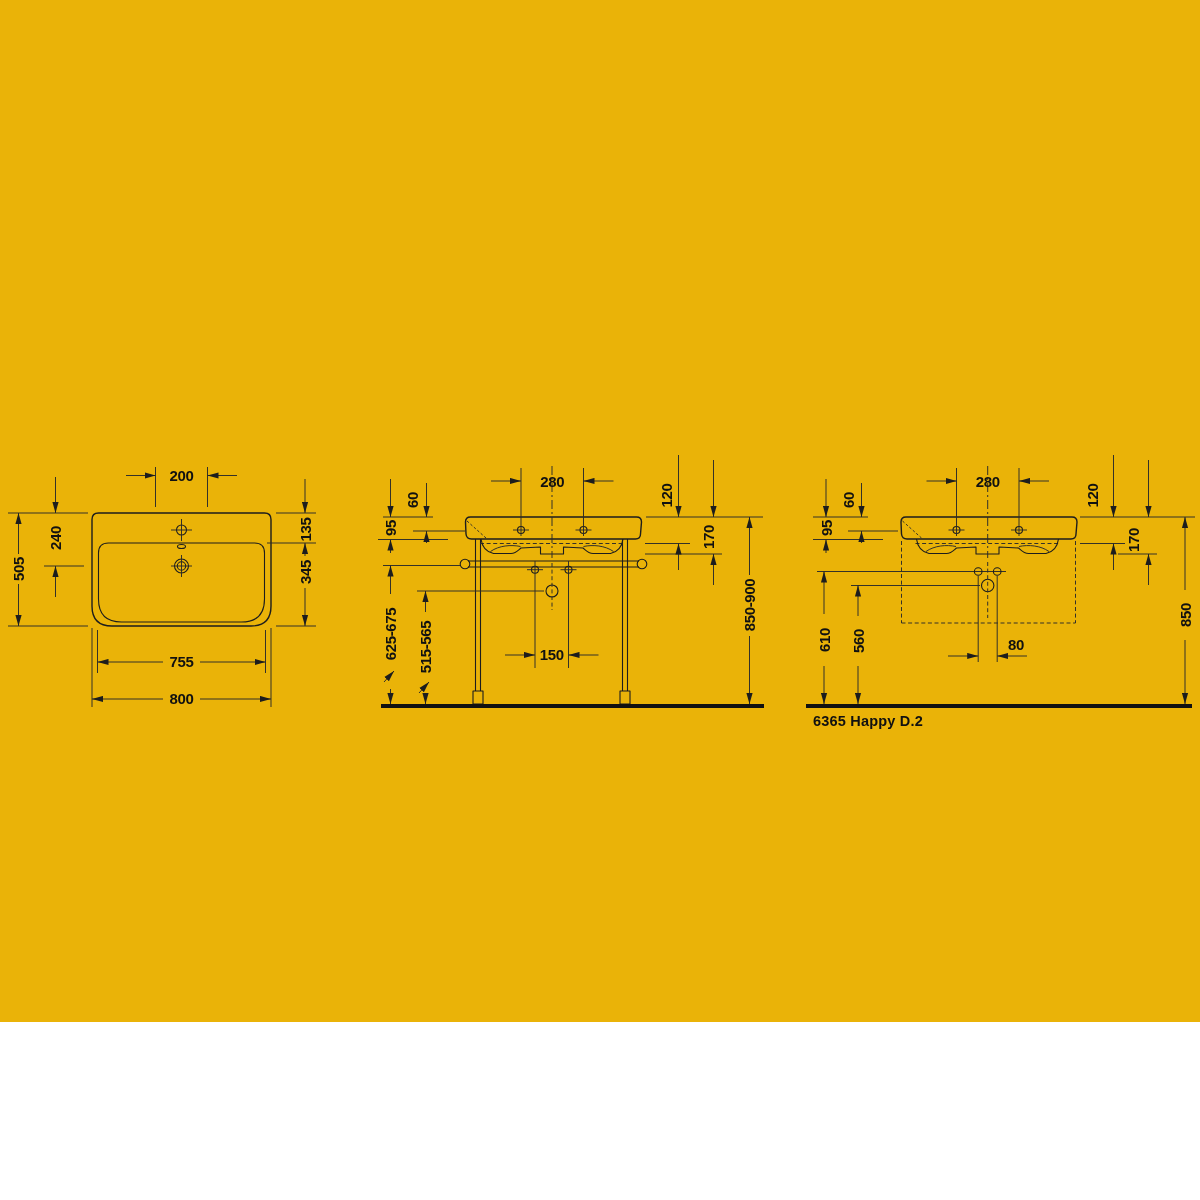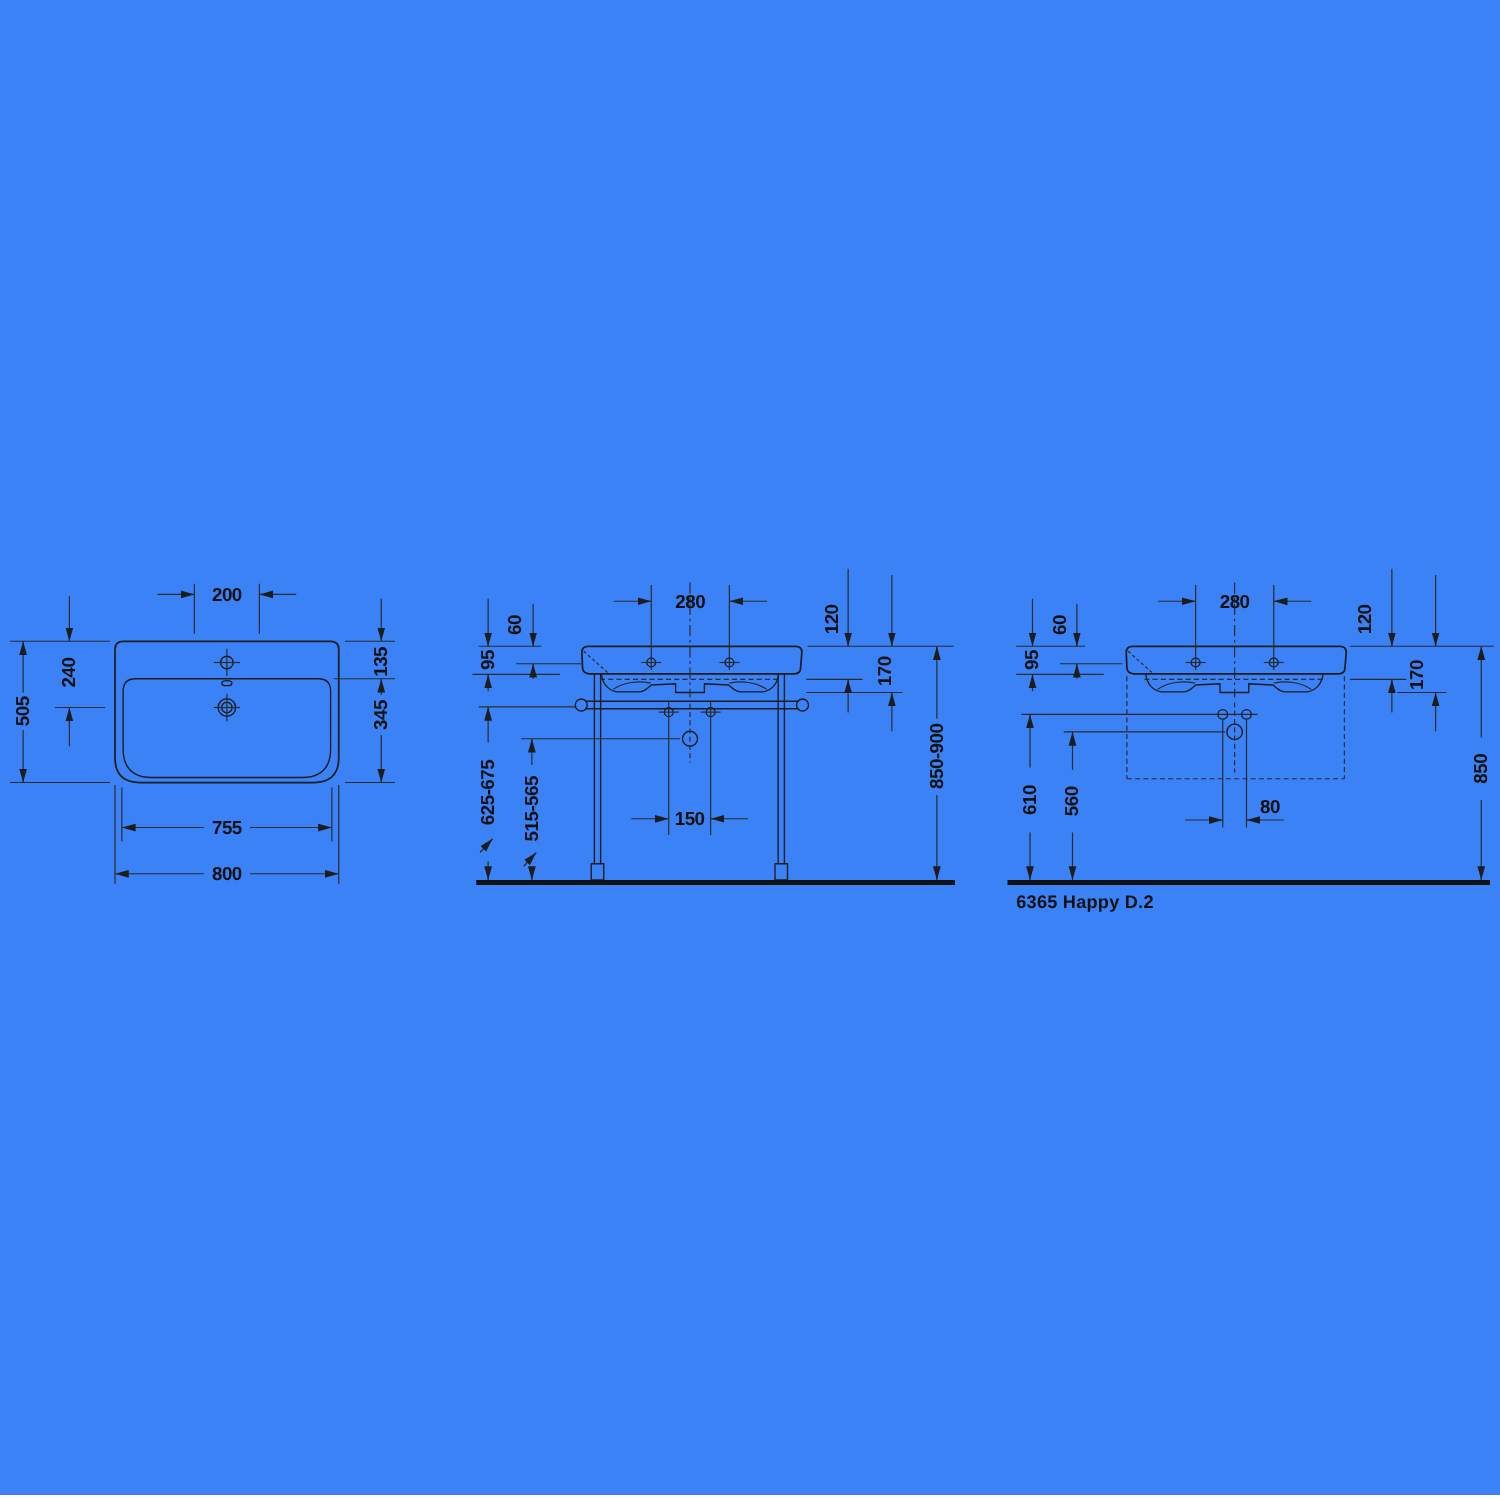--- a/index.html
+++ b/index.html
@@ -1,17 +1,17 @@
 <!DOCTYPE html>
 <html><head>
 <meta charset="utf-8">
 <style>
   html,body{margin:0;padding:0;background:#fff;}
   #stage{
-    width:1200px;height:1196px;background:#3b82f6;position:relative;
+    width:1200px;height:1022px;background:#eab308;position:relative;
     font-family:"Liberation Sans", sans-serif;
   }
   svg{display:block;}
   .o  {stroke:#1d1d1d;stroke-width:1.4;fill:none;stroke-linejoin:round;stroke-linecap:round;}
   .o2 {stroke:#1d1d1d;stroke-width:1.1;fill:none;stroke-linejoin:round;}
   .t  {stroke:#2a2a2a;stroke-width:0.95;fill:none;}
   .dash {stroke:#2a2a2a;stroke-width:0.95;fill:none;stroke-dasharray:4 2.6;}
   .dashdot {stroke:#2a2a2a;stroke-width:0.95;fill:none;stroke-dasharray:9 3 2 3;}
   .hid {stroke:#2a2a2a;stroke-width:0.95;fill:none;stroke-dasharray:2.6 2;}
   .floor{stroke:#111;stroke-width:4;fill:none;}

